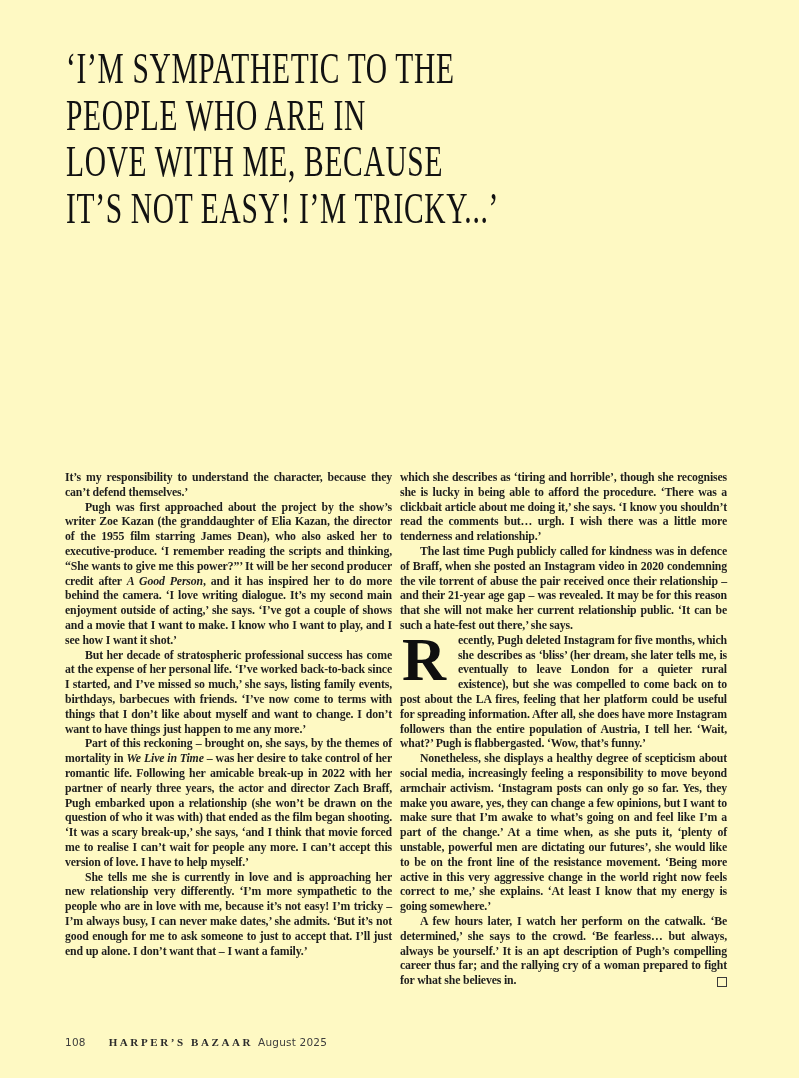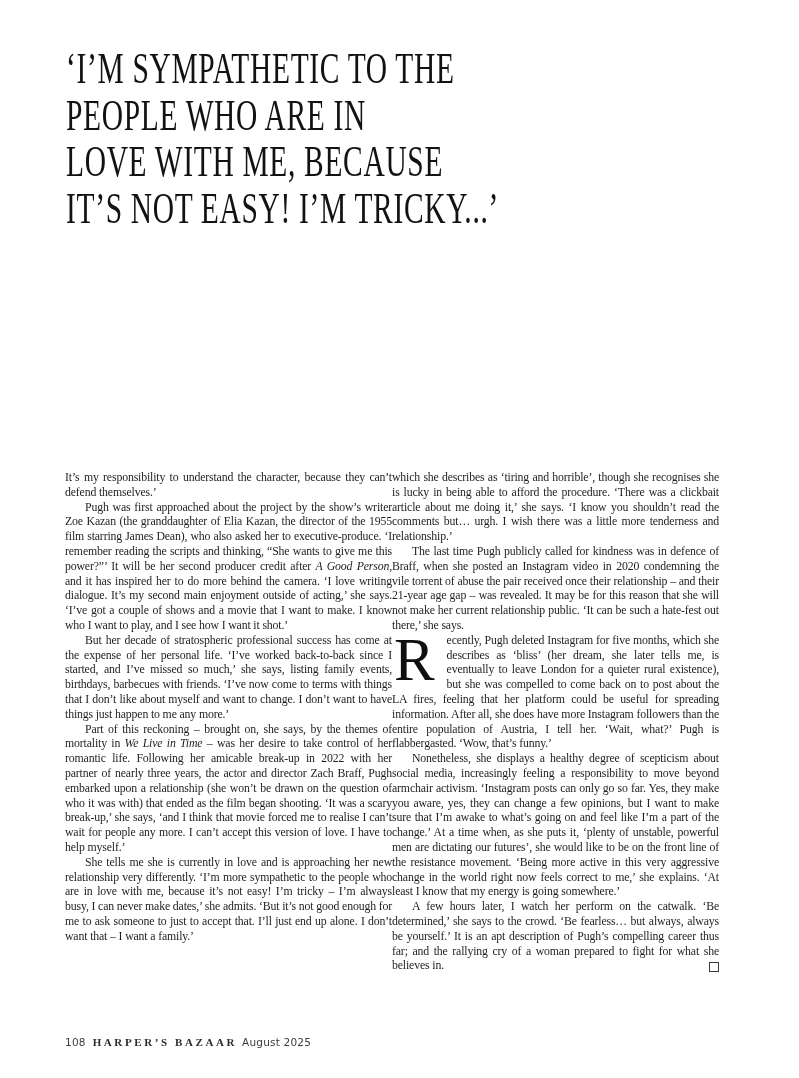--- a/index.html
+++ b/index.html
@@ -1,19 +1,19 @@
 <!DOCTYPE html>
 <html><head>
 <meta charset="utf-8">
 <style>
   html,body{margin:0;padding:0;background:#e8e8e8;}
   .page{
     position:relative;
     width:799px;height:1078px;
-    background:#ffffff;
+    background:#fef9c3;
     font-family:"Liberation Serif", serif;
     color:#1c1c1c;
     overflow:hidden;
     margin:0 auto;
   }
   
   .headline{
     position:absolute;left:66px;top:46px;margin:0;
     font-family:"Liberation Serif", serif;
     font-weight:400;
@@ -24,21 +24,21 @@
     white-space:nowrap;
   }
   .hl-line{
     display:block;
     transform:scaleX(0.67);
     transform-origin:left center;
   }
   
   .columns{
     position:absolute;left:65px;top:470px;width:670px;
-    display:flex;gap:0;
+    display:flex;gap:8px;font-weight:bold;
   }
   .col{
     width:327px;
     font-size:11.8px;
     line-height:14.8px;
     letter-spacing:-0.15px;
     text-align:justify;
     color:#1e1e1e;
   }
   .para{margin:0;}
@@ -66,21 +66,21 @@
     color:#3d3d3d;
     letter-spacing:0.2px;
     white-space:nowrap;
   }
   .footer .mag{
     font-family:"Liberation Serif", serif;
     font-weight:600;
     font-size:11px;
     letter-spacing:2.6px;
     color:#2c2c2c;
-    margin:0 5px 0 7px;
+    margin:0 5px 0 23px;
   }
 </style>
 </head>
 <body>
 
 <div class="page">
 
   <h1 class="headline">
       <span class="hl-line">‘I’M SYMPATHETIC TO THE</span>
       <span class="hl-line">PEOPLE WHO ARE IN</span>

